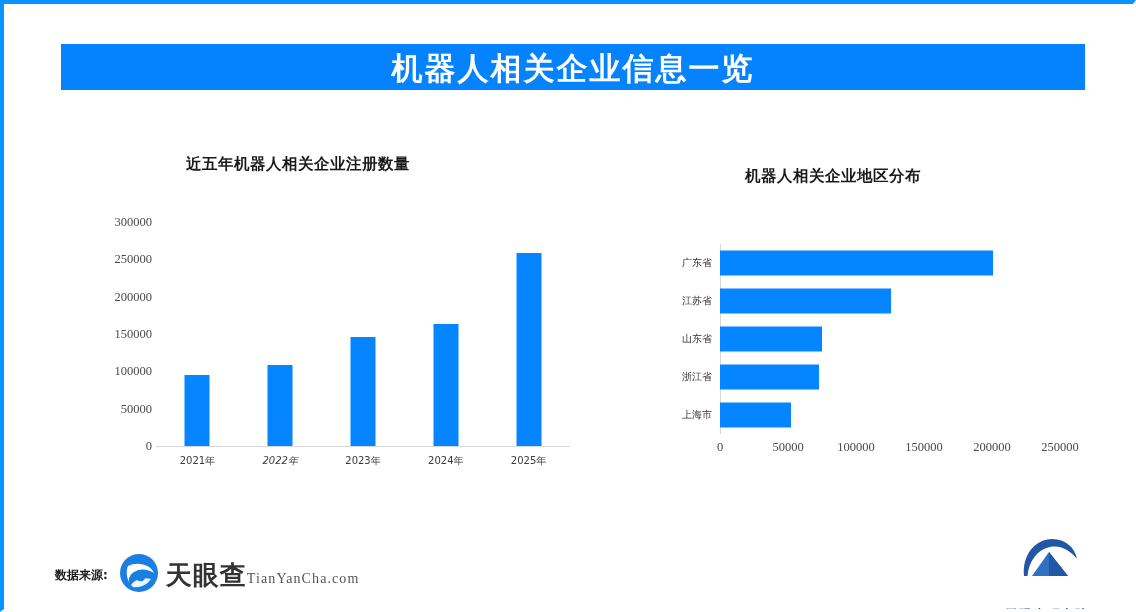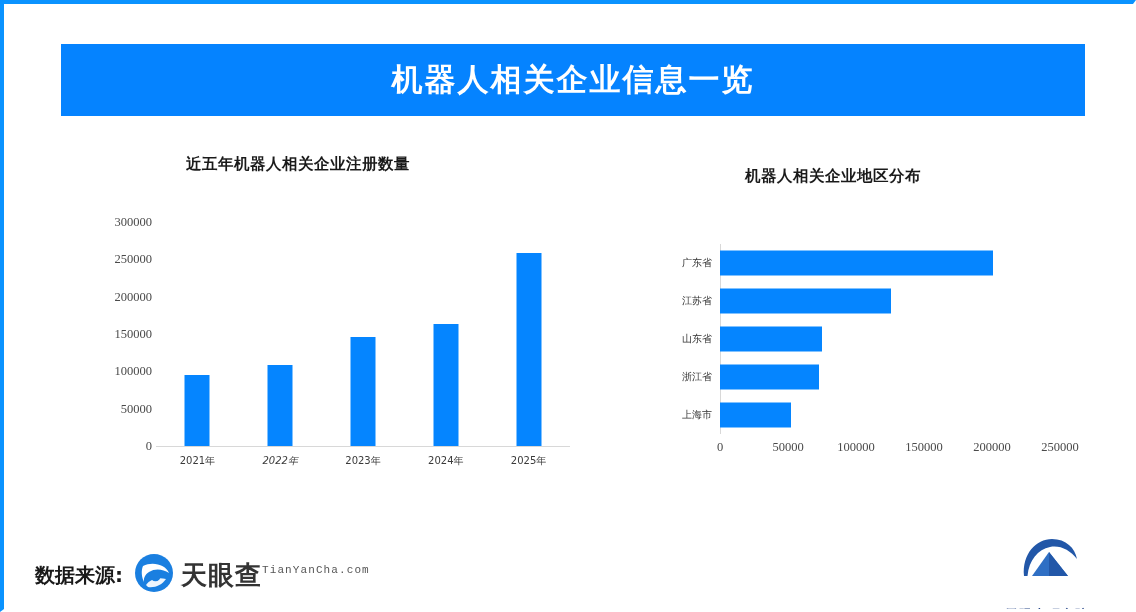--- a/index.html
+++ b/index.html
@@ -22,24 +22,24 @@
     border-bottom: 3px solid #ffffff;
     overflow: hidden;
   }
 
   
   .title-banner {
     position: absolute;
     left: 57px;
     top: 40px;
     width: 1024px;
-    height: 72px;
+    height: 46px;
     background: #0583ff;
     display: flex;
-    align-items: center;
+    align-items: flex-end;
     justify-content: center;
   }
   .title-banner .title-text {
     color: #ffffff;
     font-size: 31px;
     font-weight: bold;
     letter-spacing: 2px;
     font-family: "DejaVu Sans", "Liberation Sans", sans-serif;
   }
 
@@ -213,48 +213,49 @@
   
   .footer-left {
     position: absolute;
     left: 31px;
     top: 548px;
     display: flex;
     align-items: center;
     gap: 10px;
   }
   .footer-left .source-label {
-    font-size: 20px;
+    font-size: 12px;
     color: #1a1a1a;
     font-weight: bold;
     font-family: "DejaVu Sans", "Liberation Sans", sans-serif;
+    margin-left: 20px;
   }
   .tyc-logo {
     display: flex;
     align-items: center;
     gap: 6px;
   }
   .tyc-wordmark {
     display: flex;
     flex-direction: row;
     line-height: 1;
   }
   .tyc-cn {
     font-size: 26px;
     font-weight: bold;
     color: #333333;
     letter-spacing: 1px;
     font-family: "DejaVu Sans", "Liberation Sans", sans-serif;
   }
   .tyc-en {
-    font-size: 11px;
+    font-size: 14px;
     color: #555555;
     letter-spacing: 1.1px;
-    margin-top: 3px;
-    font-family: Liberation Mono, monospace;
+    margin-top: 10px;
+    font-family: Liberation Serif, serif;
   }
   .footer-right {
     position: absolute;
     right: 26px;
     top: 528px;
     width: 120px;
     display: flex;
     flex-direction: column;
     align-items: center;
   }

